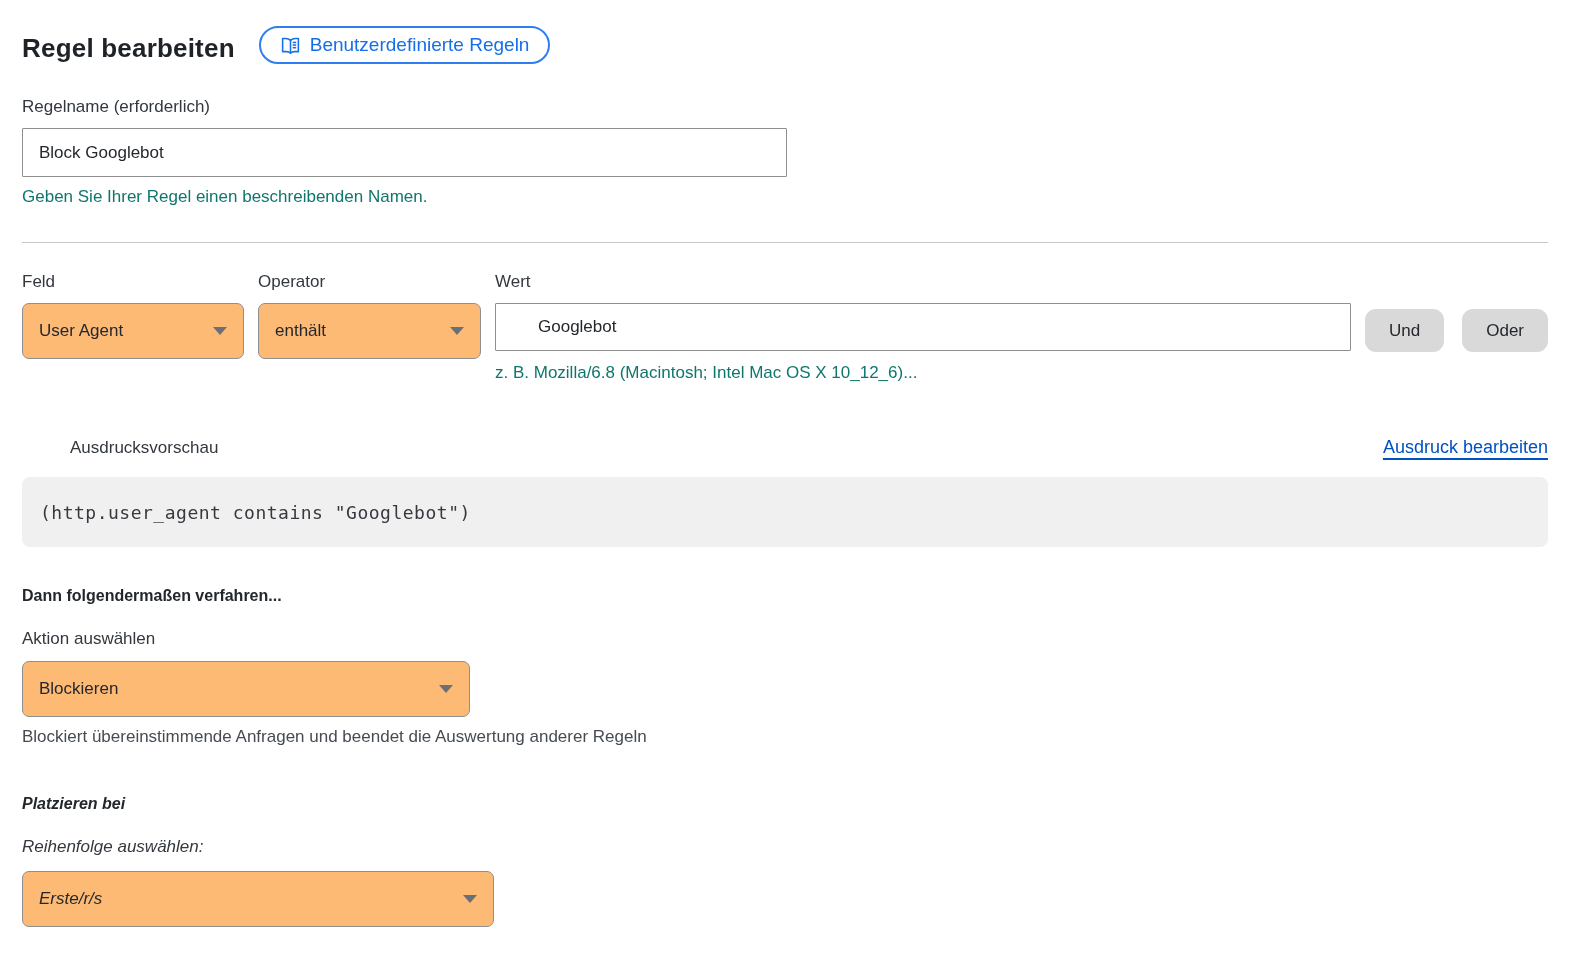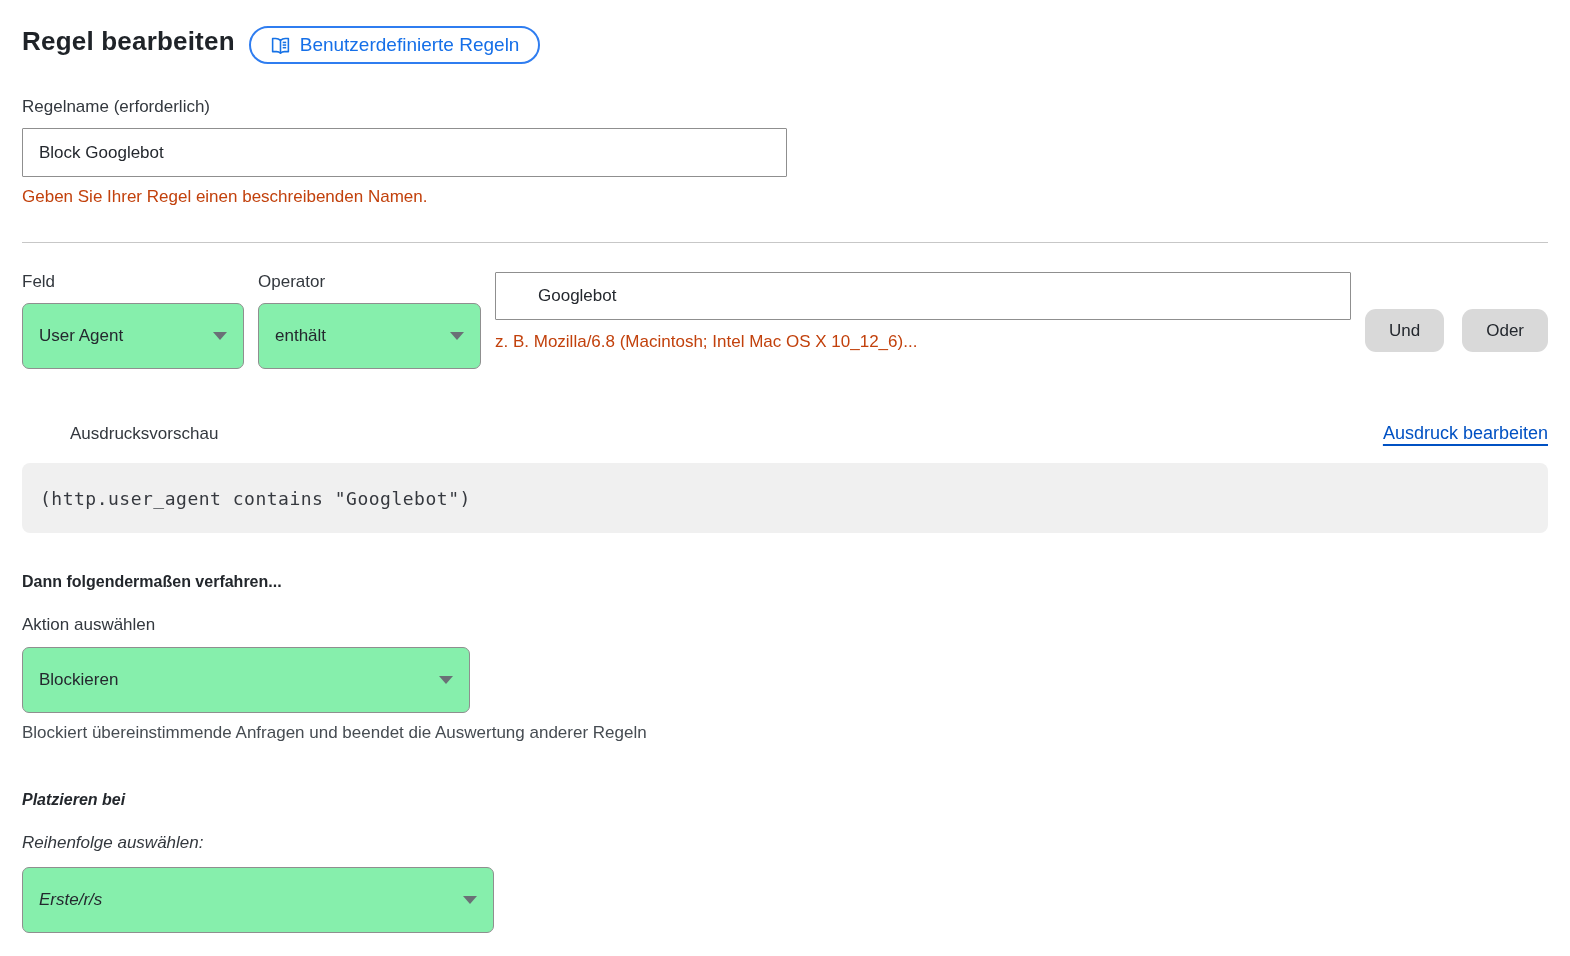--- a/index.html
+++ b/index.html
@@ -5,47 +5,47 @@
   * { margin: 0; padding: 0; box-sizing: border-box; }
   html, body { width: 1570px; height: 956px; background: #ffffff; }
   body {
     font-family: "Liberation Sans", "DejaVu Sans", sans-serif;
     color: #24282e;
     overflow: hidden;
   }
   .page { padding: 24px 22px 0 22px; width: 1570px; }
 
   
-  .header-row { display: flex; align-items: flex-start; gap: 14px; margin-top: 2px; }
+  .header-row { display: flex; align-items: flex-end; gap: 24px; margin-top: 2px; }
   .page-title { font-size: 26px; font-weight: 700; color: #1f2328; letter-spacing: 0.2px; }
   .badge-pill {
     display: inline-flex; align-items: center; gap: 9px;
     height: 38px; padding: 0 19px;
     border: 2px solid #2f7df0; border-radius: 19px;
     color: #156fe8; font-size: 19px; cursor: pointer; background: #fff;
     text-decoration: none;
   }
   .badge-pill .icon svg { display: block; }
 
   
   .field-label { font-size: 17px; color: #33383e; margin-bottom: 11px; }
-  .helper-text { font-size: 17px; color: #c2410c; }
+  .helper-text { font-size: 17px; color: #0f766e; }
   .section-heading { font-size: 16px; font-weight: 700; color: #23272c; }
 
   
   .text-input {
     display: block; height: 49px; border: 1px solid #8f8f8f; border-radius: 1px;
     padding: 0 16px; font-size: 17px; color: #24282e; background: #fff;
     font-family: "Liberation Sans", "DejaVu Sans", sans-serif;
     outline: none; width: 100%;
   }
   .select-box {
-    height: 66px; border: 1px solid #8f8f8f; border-radius: 7px;
+    height: 56px; border: 1px solid #8f8f8f; border-radius: 7px;
     display: flex; align-items: center; justify-content: space-between;
-    padding: 0 16px; font-size: 17px; color: #24282e; background: #86efac;
+    padding: 0 16px; font-size: 17px; color: #24282e; background: #fdba74;
     cursor: pointer;
   }
   .caret {
     width: 0; height: 0;
     border-left: 7px solid transparent;
     border-right: 7px solid transparent;
     border-top: 8px solid #6a7076;
     margin-left: 12px; flex: none;
   }
 
@@ -135,20 +135,21 @@
 
     <div class="cond-col col-operator">
       <div class="field-label">Operator</div>
       <div class="select-box">
         <span>enthält</span>
         <span class="caret"></span>
       </div>
     </div>
 
     <div class="cond-col col-value">
+      <div class="field-label">Wert</div>
       <input class="text-input" type="text" value="Googlebot" style="">
       <div class="helper-text">z. B. Mozilla/6.8 (Macintosh; Intel Mac OS X 10_12_6)...</div>
     </div>
 
     <div class="btn-group">
       <button class="gray-btn">Und</button>
       <button class="gray-btn">Oder</button>
     </div>
   </div>
 

